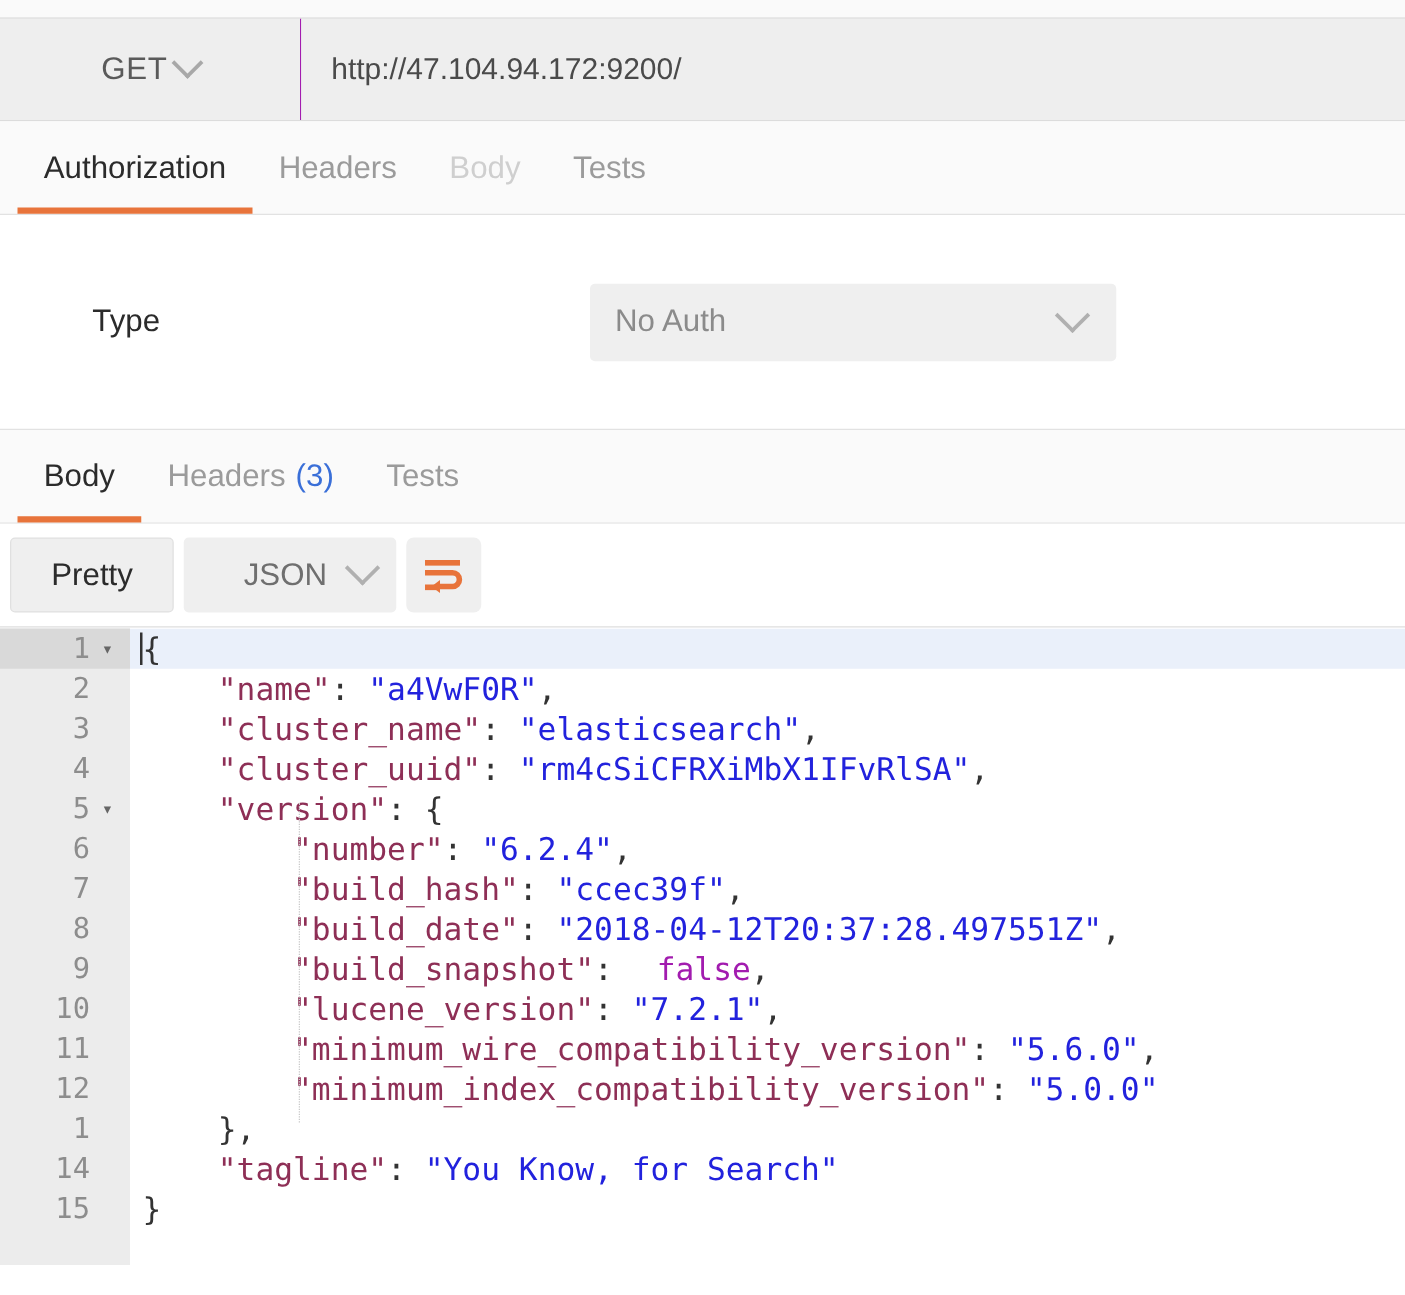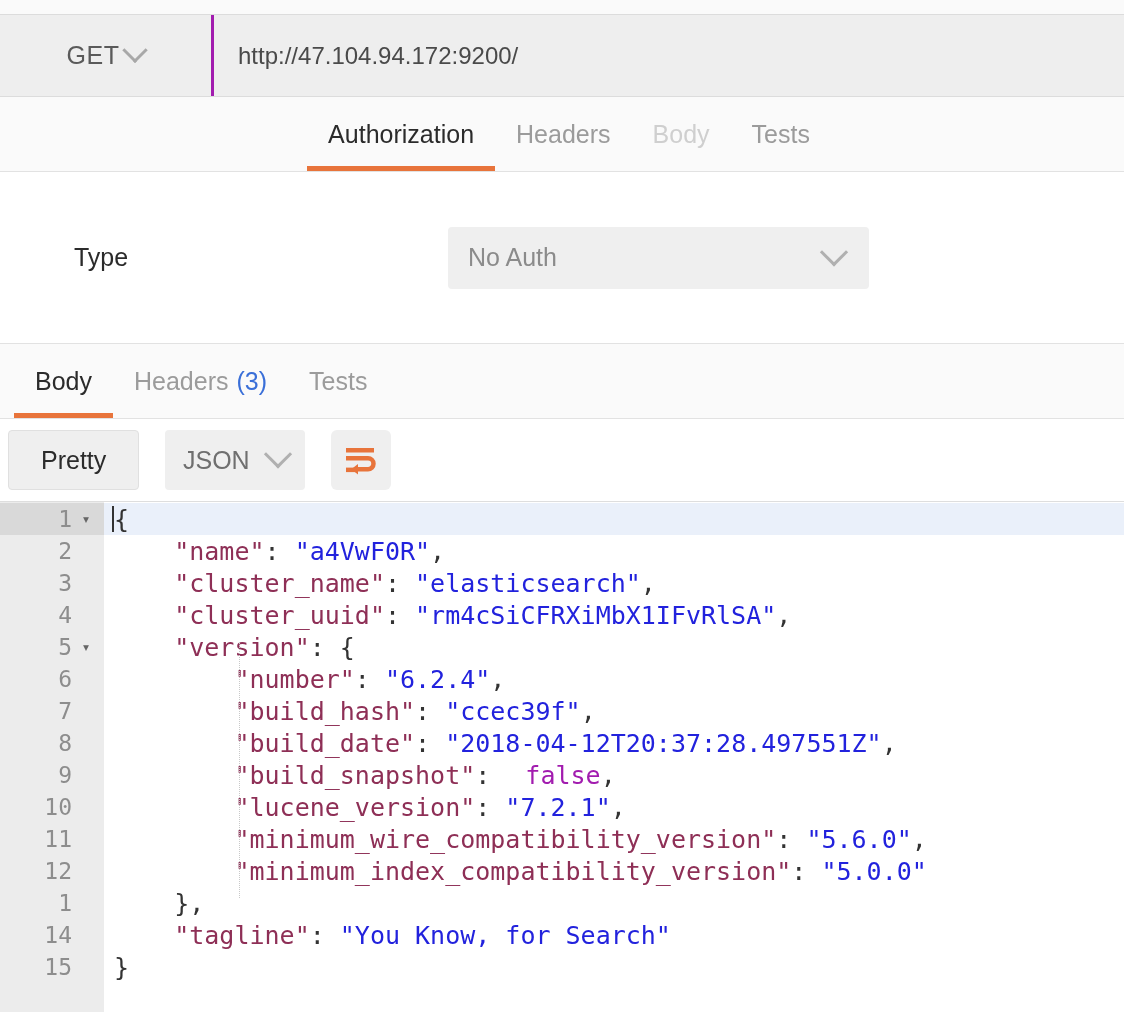--- a/index.html
+++ b/index.html
@@ -25,25 +25,25 @@
   }
   #url-bar {
     display: flex;
     height: 83px;
     background: #eeeeee;
     border-top: 1px solid #dcdcdc;
     border-bottom: 1px solid #dcdcdc;
     box-sizing: border-box;
   }
   #method-select {
-    width: 214px;
+    width: 241px;
     display: flex;
     align-items: center;
     justify-content: center;
-    border-right: 3px solid #a21caf;
+    border-right: 1px solid #a21caf;
     box-sizing: border-box;
     background: #eeeeee;
     gap: 7px;
     cursor: pointer;
   }
   #method-label {
     font-size: 25px;
     color: #5a5a5a;
     letter-spacing: 0.5px;
   }
@@ -69,21 +69,20 @@
   
   #request-tabs {
     height: 75px;
     background: #fafafa;
     border-bottom: 1px solid #e2e2e2;
     display: flex;
     align-items: flex-start;
     padding-left: 14px;
     box-sizing: border-box;
     position: relative;
-    justify-content: center;
   }
   .tab {
     position: relative;
     height: 100%;
     display: flex;
     align-items: center;
     padding: 0 21px;
     font-size: 25px;
     color: #9b9b9b;
     cursor: pointer;
@@ -110,21 +109,21 @@
     padding-left: 16px;
   }
   #auth-type-label {
     width: 170px;
     text-align: center;
     font-size: 25px;
     color: #2b2b2b;
   }
   #auth-type-dropdown {
     position: absolute;
-    left: 448px;
+    left: 472px;
     width: 421px;
     height: 62px;
     background: #efefef;
     border-radius: 4px;
     display: flex;
     align-items: center;
     justify-content: space-between;
     padding: 0 25px 0 20px;
     box-sizing: border-box;
     cursor: pointer;
@@ -155,21 +154,21 @@
   .badge-count { color: #3a6fd8; margin-left: 8px; }
 
   
   #body-toolbar {
     height: 82px;
     background: #ffffff;
     display: flex;
     align-items: center;
     padding-left: 8px;
     box-sizing: border-box;
-    gap: 26px;
+    gap: 8px;
   }
   #view-segmented {
     display: flex;
     height: 60px;
     background: #efefef;
     border: 1px solid #e0e0e0;
     border-radius: 4px;
     box-sizing: border-box;
   }
   .seg {
@@ -184,20 +183,21 @@
   #format-dropdown {
     width: 140px;
     height: 60px;
     background: #efefef;
     border-radius: 4px;
     display: flex;
     align-items: center;
     justify-content: center;
     gap: 18px;
     cursor: pointer;
+    padding-left: 30px;
   }
   #format-value { font-size: 25px; color: #6f6f6f; }
   #wrap-toggle {
     width: 60px;
     height: 60px;
     background: #efefef;
     border-radius: 6px;
     display: flex;
     align-items: center;
     justify-content: center;

